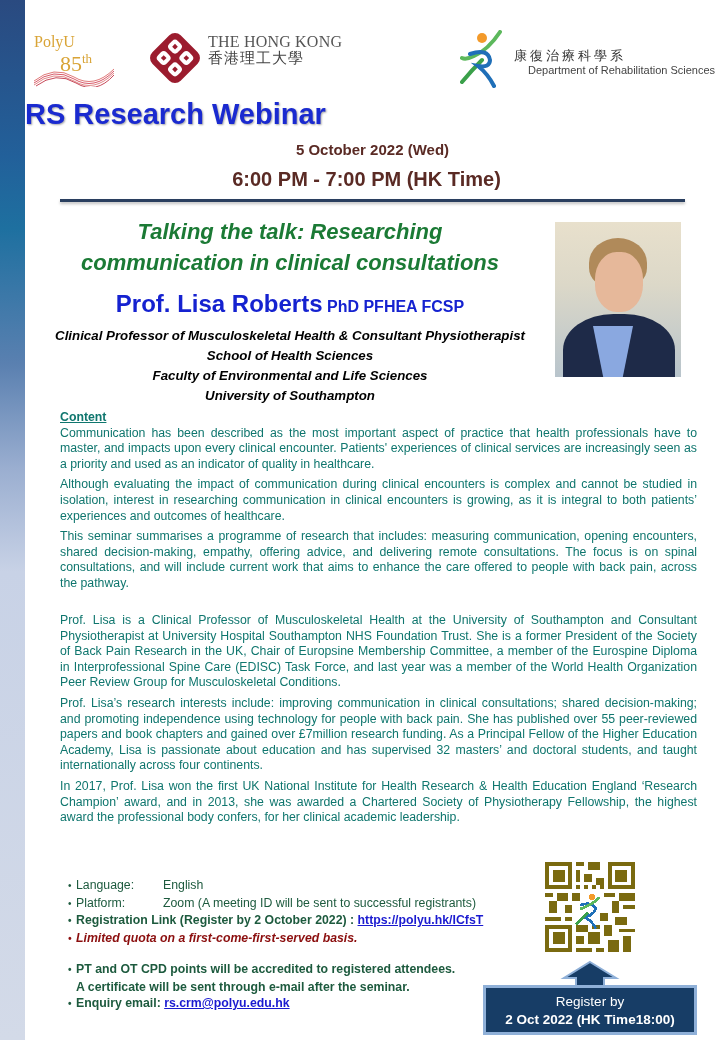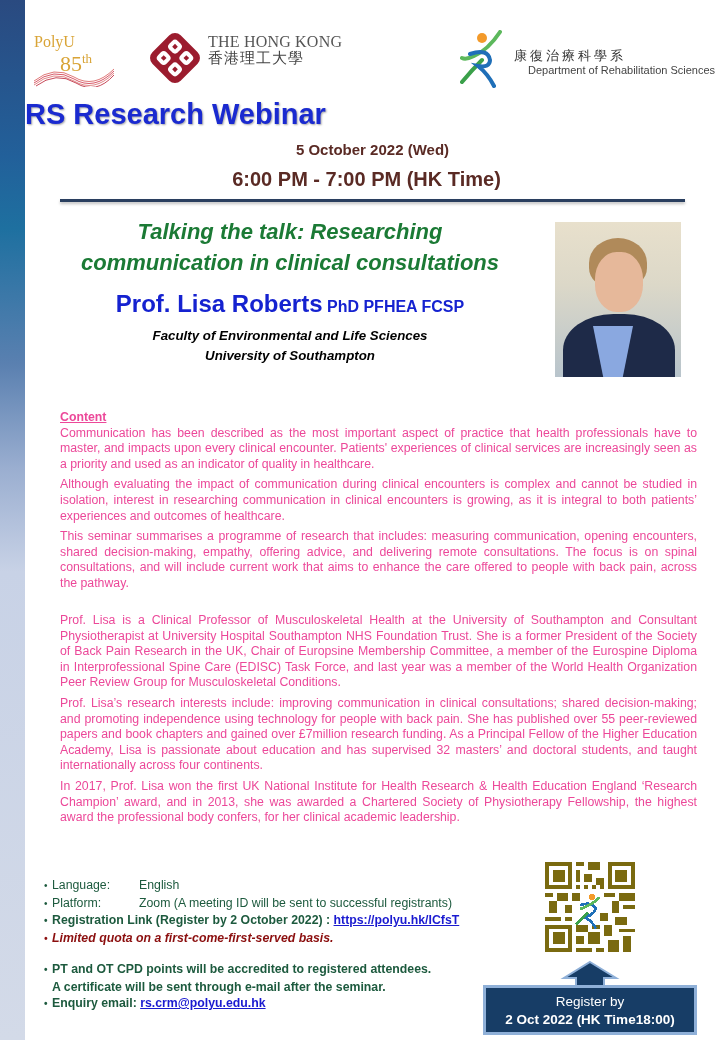--- a/index.html
+++ b/index.html
@@ -39,25 +39,25 @@
   .speaker-name .cred { font-size: 16px; }
   .affil { position: absolute; left: 30px; width: 520px; text-align: center; top: 326px; font-size: 13.3px; font-weight: bold; font-style: italic; line-height: 20px; color: #000; }
 
   .photo { position: absolute; left: 555px; top: 222px; width: 126px; height: 155px; overflow: hidden;
     background: linear-gradient(to bottom, #e8e0cc 0%, #dcd8c8 40%, #b8c4cc 100%); }
   .photo .hair { position: absolute; left: 34px; top: 16px; width: 58px; height: 50px; border-radius: 50% 50% 40% 40%; background: #b08a5a; }
   .photo .face { position: absolute; left: 40px; top: 30px; width: 48px; height: 60px; border-radius: 45%; background: #e6b89a; }
   .photo .body { position: absolute; left: 8px; top: 92px; width: 112px; height: 80px; border-radius: 45% 45% 0 0; background: #1e2a48; }
   .photo .blouse { position: absolute; left: 38px; top: 104px; width: 40px; height: 60px; background: #8aa8e0; clip-path: polygon(0 0, 100% 0, 70% 100%, 30% 100%); }
 
-  .body-text { position: absolute; left: 60px; width: 637px; font-size: 12.3px; line-height: 15.6px; color: #ec4899; text-align: justify; }
+  .body-text { position: absolute; left: 60px; width: 637px; font-size: 12.3px; line-height: 15.6px; color: #0f766e; text-align: justify; }
   .sec-head { font-weight: bold; text-decoration: underline; }
   .para { margin-bottom: 5px; }
 
-  .info { position: absolute; left: 44px; top: 877px; width: 430px; font-size: 12.3px; line-height: 16.5px; color: #1d5a3e; }
+  .info { position: absolute; left: 68px; top: 877px; width: 430px; font-size: 12.3px; line-height: 16.5px; color: #1d5a3e; }
   .info .row { white-space: nowrap; }
   .info .bullet { display: inline-block; width: 8px; font-size: 10px; }
   .info .lbl { display: inline-block; width: 87px; }
   .info .bold { font-weight: bold; }
   .info .red { color: #8b0e0e; font-weight: bold; font-style: italic; }
   .info a { color: #1a1ad0; text-decoration: underline; font-weight: bold; }
   .info .gap { height: 14px; }
   .info .indent { padding-left: 8px; }
 
   .qr { position: absolute; left: 544px; top: 862px; width: 92px; height: 90px; }
@@ -118,20 +118,22 @@
   <div>Talking the talk:  Researching</div>
   <div>communication in clinical consultations</div>
 </div>
 
 <div class="speaker-name">
   <span class="nm">Prof. Lisa Roberts</span>
   <span class="cred">PhD PFHEA FCSP</span>
 </div>
 
 <div class="affil">
+  <div>Clinical Professor of Musculoskeletal Health &amp; Consultant Physiotherapist</div>
+  <div>School of Health Sciences</div>
   <div>Faculty of Environmental and Life Sciences</div>
   <div>University of Southampton</div>
 </div>
 
 <div class="photo">
   <div class="hair"></div>
   <div class="face"></div>
   <div class="body"></div>
   <div class="blouse"></div>
 </div>

